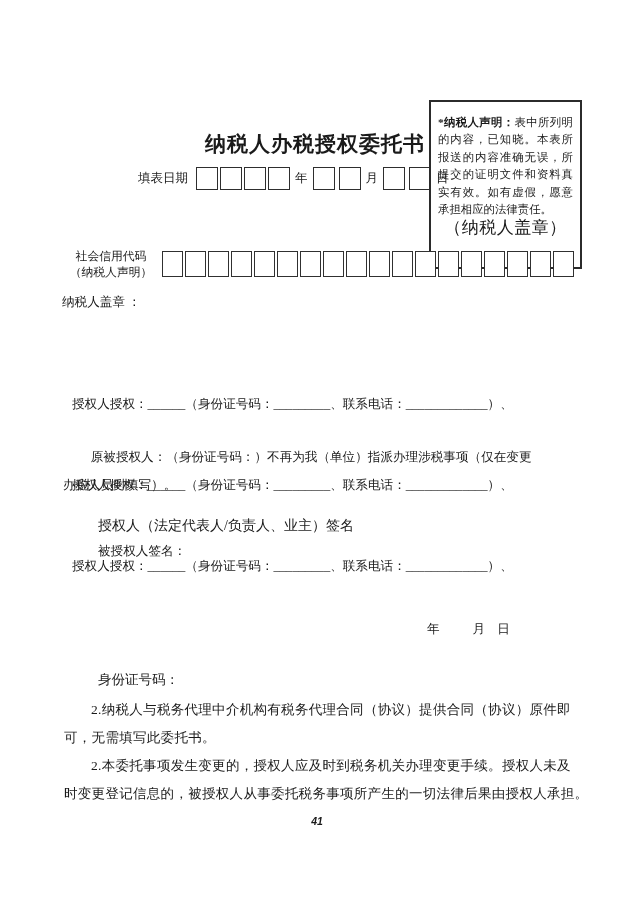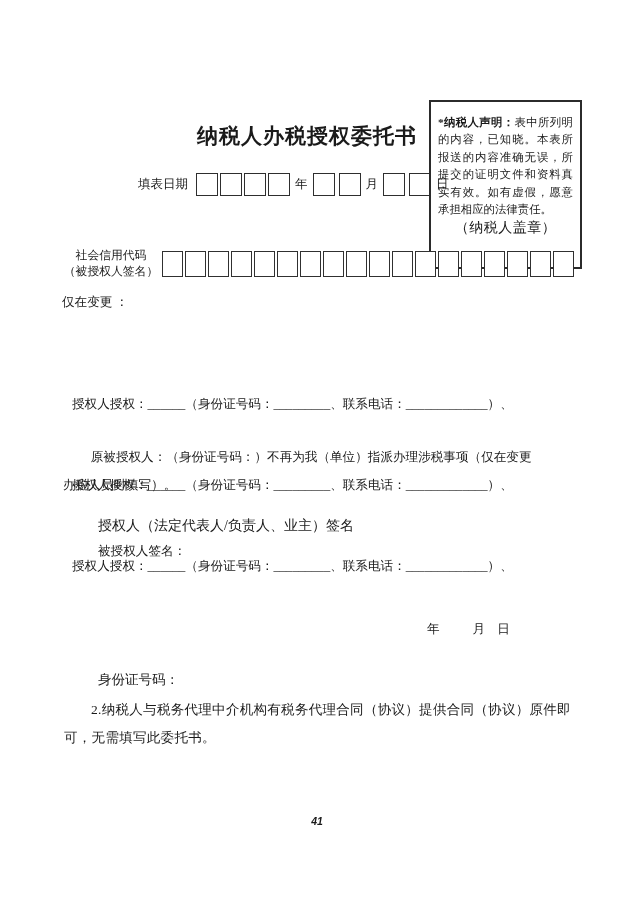--- a/index.html
+++ b/index.html
@@ -12,29 +12,28 @@
     overflow:hidden;
   }
   .abs{position:absolute;}
 
   
   .doc-title{
     top:122px;left:0;width:614px;
     text-align:center;
     font-size:21px;font-weight:bold;
     letter-spacing:1px;
-    margin:0;
+    margin:8px;
   }
 
   
   .date-row{
     top:164px;left:138px;height:28px;
     display:flex;align-items:center;
     font-size:12.5px;
-    margin-top:6px;
   }
   .date-row .lbl{margin:0 5px;white-space:nowrap;}
   .date-row .lbl:first-child{margin-left:0;margin-right:8px;}
   .boxgroup{display:inline-flex;align-items:center;}
   .boxgroup.tight{gap:2px;}
   .boxgroup.loose{gap:4px;}
   .cbox{
     display:inline-block;width:22px;height:23px;
     border:1.7px solid #2e2e2e;background:#fff;
     box-sizing:border-box;
@@ -44,34 +43,33 @@
   .decl-box{
     left:429px;top:100px;width:153px;height:169px;
     border:2px solid #2b2b2b;
     box-sizing:border-box;
     padding:12px 7px 2px 7px;
     font-size:11.4px;line-height:17.4px;
     text-align:justify;
   }
   .decl-box b{font-weight:bold;letter-spacing:0;}
   .decl-seal{
-    text-align:center;font-size:14px;line-height:20px;
+    text-align:center;font-size:17px;line-height:20px;
     letter-spacing:0.5px;margin-top:0px;
   }
 
   
   .credit-row{
     left:62px;top:248px;
     display:flex;align-items:center;
   }
   .credit-label{
     width:98px;text-align:center;
     font-size:11.8px;line-height:16px;
     flex:0 0 auto;
-    font-family:Liberation Mono, monospace;
   }
   .ccboxes{display:inline-flex;gap:2px;margin-left:2px;}
   .ccbox{
     display:inline-block;width:21px;height:26px;
     border:1.6px solid #303030;background:#fff;
     box-sizing:border-box;
   }
 
   .name-line{left:62px;top:294px;font-size:12.6px;}
 
@@ -135,21 +133,21 @@
 </div>
 
 <div class="abs decl-box">
   <div class="decl-text"><b>*纳税人声明：</b><span>表中所列明的内容，已知晓。本表所报送的内容准确无误，所提交的证明文件和资料真实有效。如有虚假，愿意承担相应的法律责任。</span></div>
   <div class="decl-seal">（纳税人盖章）</div>
 </div>
 
 <div class="abs credit-row">
   <div class="credit-label">
     <div>社会信用代码</div>
-    <div>（被授权人签名）</div>
+    <div>（纳税人声明）</div>
   </div>
   <div class="ccboxes">
       <span class="ccbox"></span>
       <span class="ccbox"></span>
       <span class="ccbox"></span>
       <span class="ccbox"></span>
       <span class="ccbox"></span>
       <span class="ccbox"></span>
       <span class="ccbox"></span>
       <span class="ccbox"></span>
@@ -159,21 +157,21 @@
       <span class="ccbox"></span>
       <span class="ccbox"></span>
       <span class="ccbox"></span>
       <span class="ccbox"></span>
       <span class="ccbox"></span>
       <span class="ccbox"></span>
       <span class="ccbox"></span>
     </div>
 </div>
 
-<div class="abs name-line">仅在变更 ：</div>
+<div class="abs name-line">纳税人盖章 ：</div>
 
 <div class="abs auth-block">
   <div class="indent">授权人授权：______（身份证号码：_________、联系电话：_____________）、</div>
   <div class="indent">授权人授权：______（身份证号码：_________、联系电话：_____________）、</div>
   <div class="indent">授权人授权：______（身份证号码：_________、联系电话：_____________）、</div>
 </div>
 
 <div class="abs revoke-para">原被授权人：（身份证号码：）不再为我（单位）指派办理涉税事项（仅在变更
 办税人员时填写）。</div>
 
@@ -181,15 +179,17 @@
 <div class="abs sign-line-2">被授权人签名：</div>
 
 <div class="abs ymd-line">
   <span class="y">年</span><span class="m">月</span><span>日</span>
 </div>
 
 <div class="abs instr-heading">身份证号码：</div>
 <div class="abs instr-list">
   <p>2.纳税人与税务代理中介机构有税务代理合同（协议）提供合同（协议）原件即
 可，无需填写此委托书。</p>
+  <p>2.本委托事项发生变更的，授权人应及时到税务机关办理变更手续。授权人未及
+时变更登记信息的，被授权人从事委托税务事项所产生的一切法律后果由授权人承担。</p>
 </div>
 
 <div class="abs page-num">41</div>
 
 </body></html>

